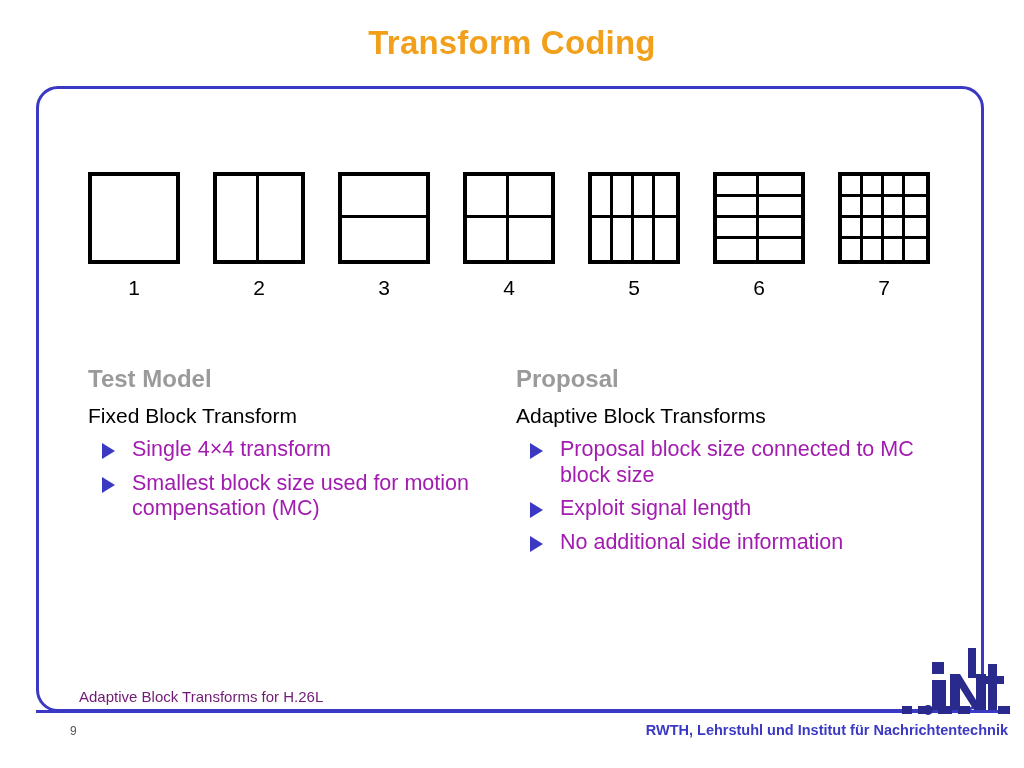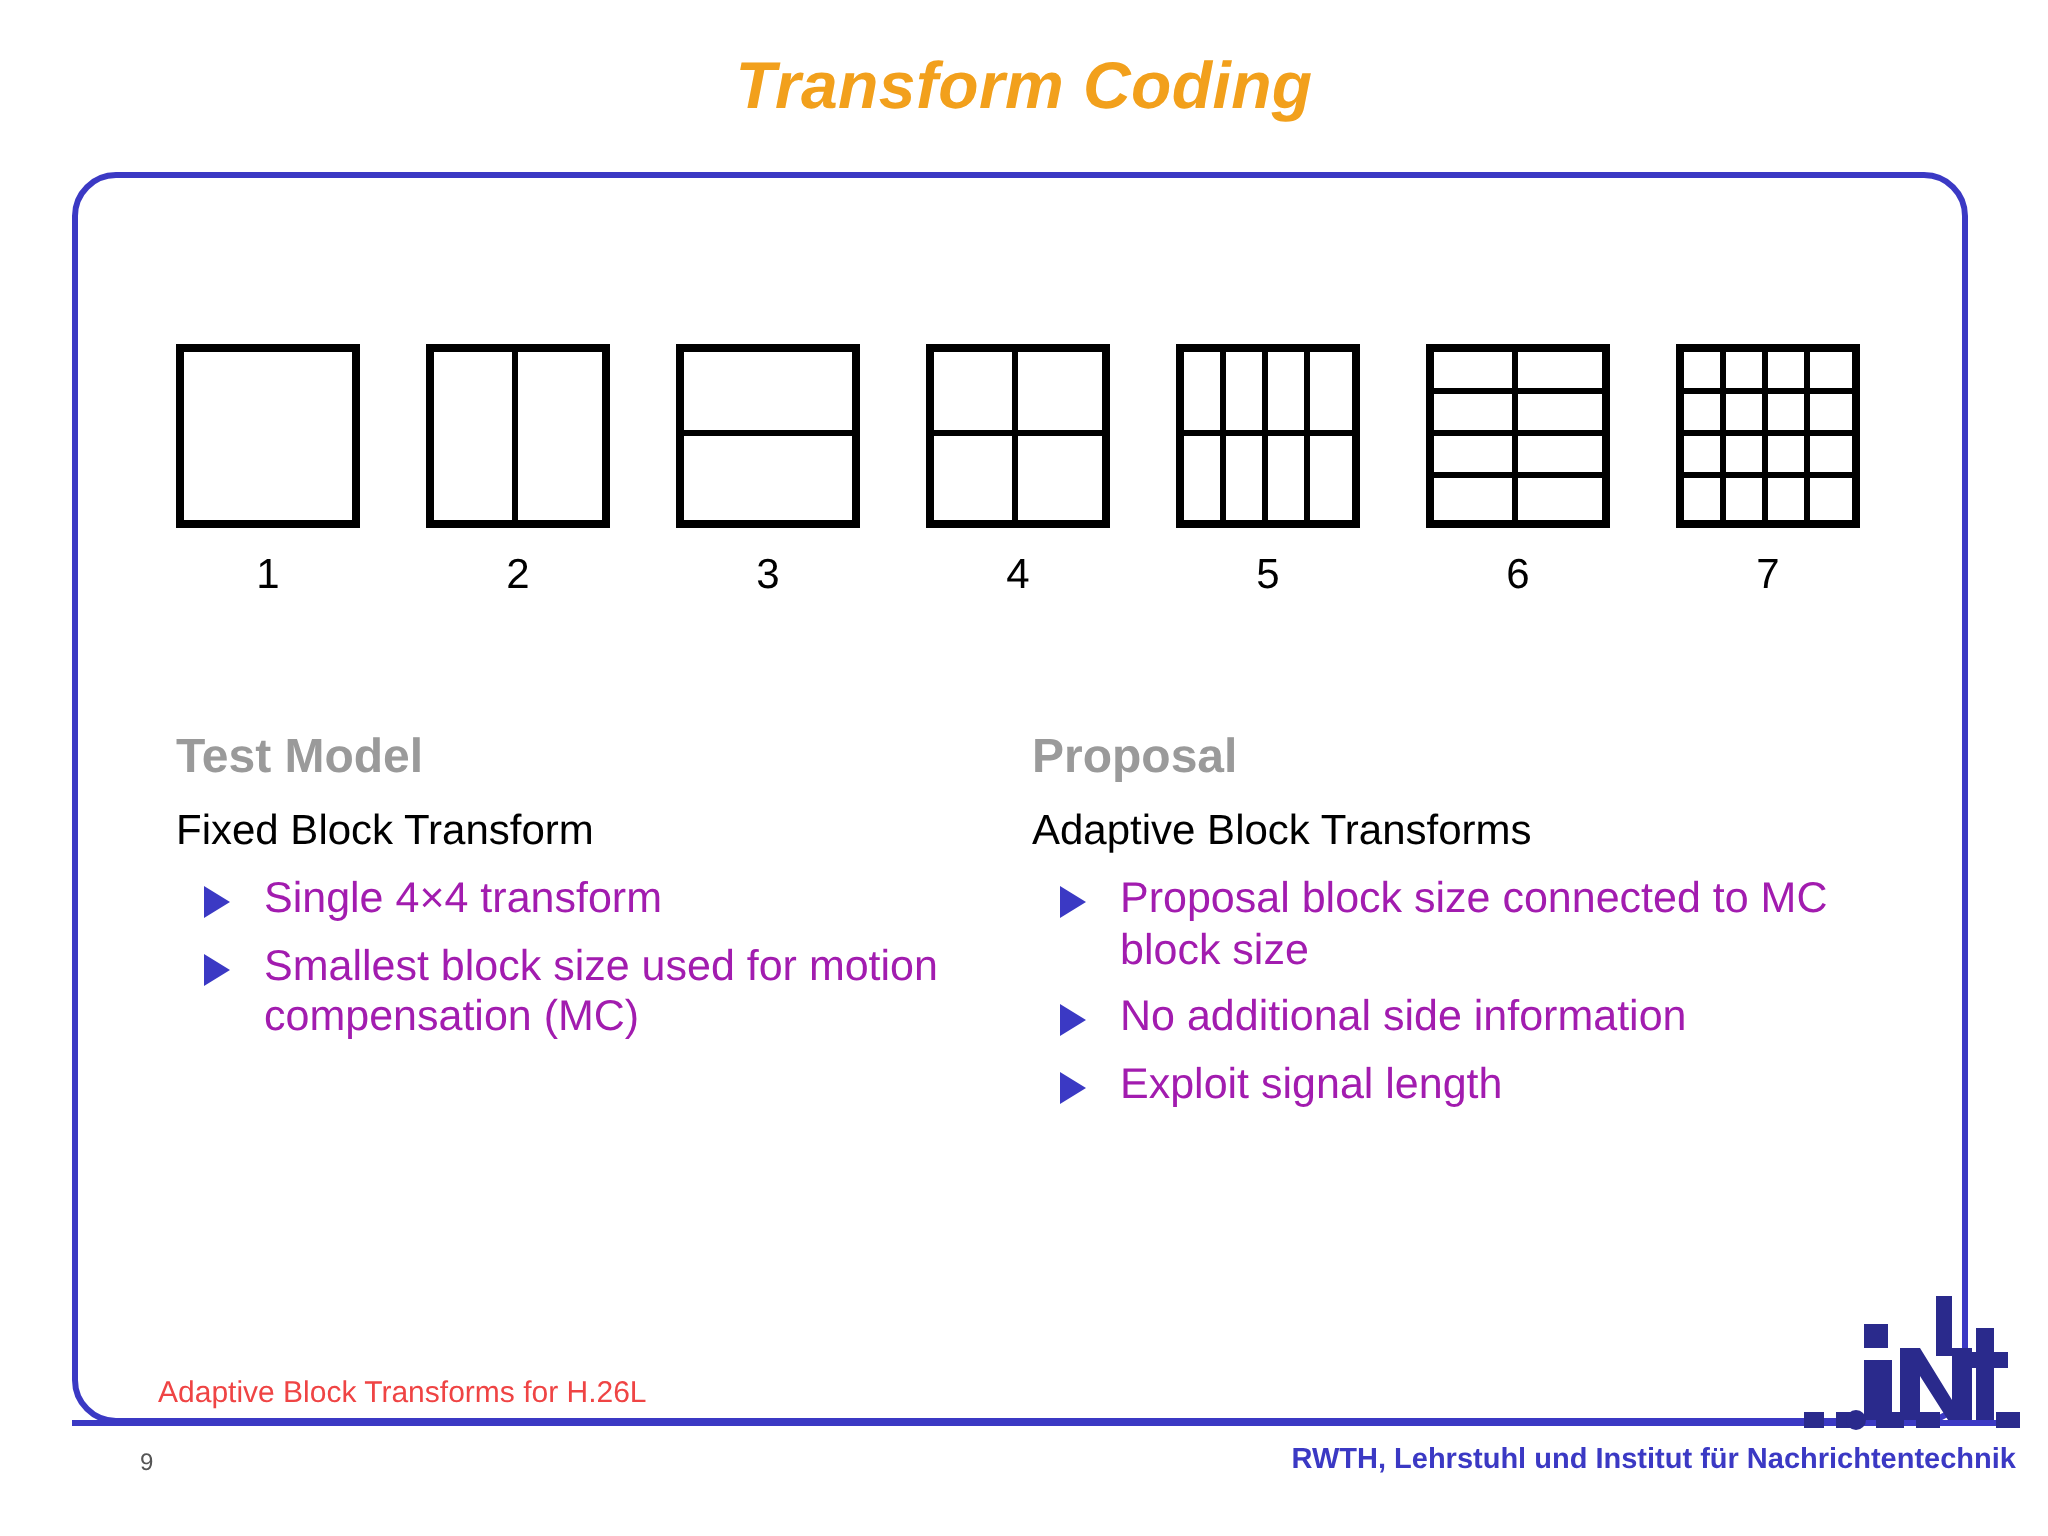--- a/index.html
+++ b/index.html
@@ -19,21 +19,20 @@
   .slide-title {
     position: absolute;
     top: 24px;
     left: 0;
     width: 1024px;
     text-align: center;
     font-size: 33px;
     font-weight: bold;
     color: #f2a01c;
     letter-spacing: 0.2px;
-    font-style: italic;
   }
 
   
   .content-frame {
     position: absolute;
     left: 36px;
     top: 86px;
     width: 948px;
     height: 626px;
     border: 3px solid #3b39c4;
@@ -124,21 +123,21 @@
     border-top: 8px solid transparent;
     border-bottom: 8px solid transparent;
   }
 
   
   .footer-note {
     position: absolute;
     left: 79px;
     top: 688px;
     font-size: 15px;
-    color: #ef4444;
+    color: #701a75;
   }
   .footer-rule {
     position: absolute;
     left: 36px;
     top: 710px;
     width: 974px;
     height: 3px;
     background: #3b39c4;
   }
   .page-number {
@@ -261,22 +260,22 @@
       <li class="bullet-item"><span class="bullet-marker"></span><span>Single 4×4 transform</span></li>
       <li class="bullet-item"><span class="bullet-marker"></span><span>Smallest block size used for motion compensation (MC)</span></li>
     </ul>
 </div>
 
 <div class="col col-right">
   <div class="col-eyebrow">Proposal</div>
   <div class="col-heading">Adaptive Block Transforms</div>
   <ul class="bullet-list">
       <li class="bullet-item"><span class="bullet-marker"></span><span>Proposal block size connected to MC block size</span></li>
+      <li class="bullet-item"><span class="bullet-marker"></span><span>Exploit signal length</span></li>
       <li class="bullet-item"><span class="bullet-marker"></span><span>No additional side information</span></li>
-      <li class="bullet-item"><span class="bullet-marker"></span><span>Exploit signal length</span></li>
     </ul>
 </div>
 
 <div class="footer-note">Adaptive Block Transforms for H.26L</div>
 <div class="footer-rule"></div>
 <div class="page-number">9</div>
 <div class="institute-line">RWTH, Lehrstuhl und Institut für Nachrichtentechnik</div>
 
 <div class="logo">
   <svg width="112" height="72" viewBox="0 0 112 72" xmlns="http://www.w3.org/2000/svg">

